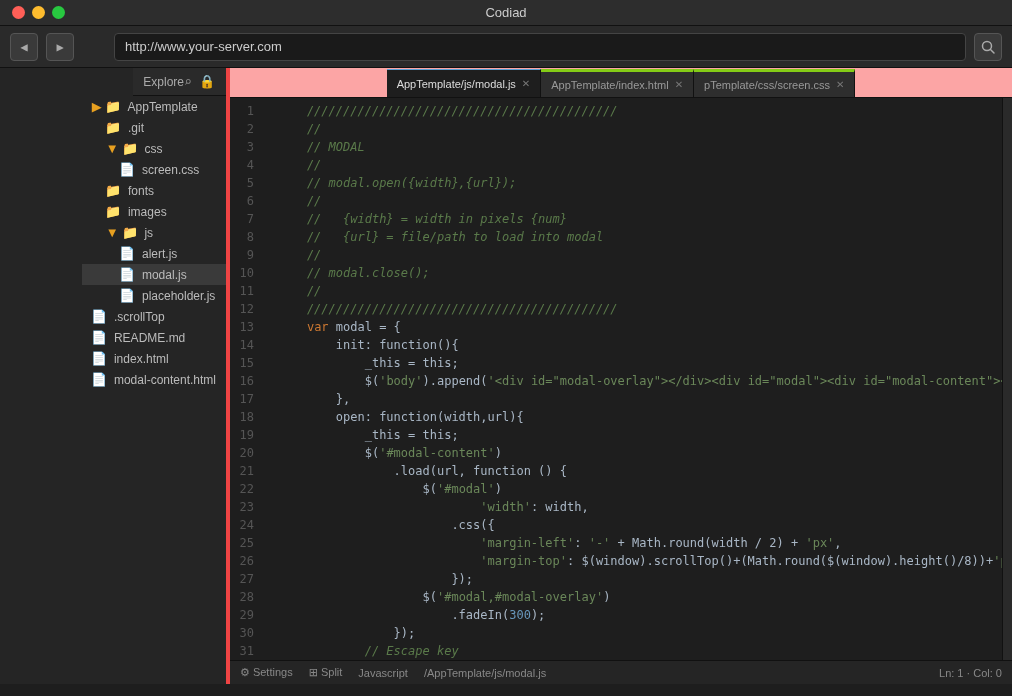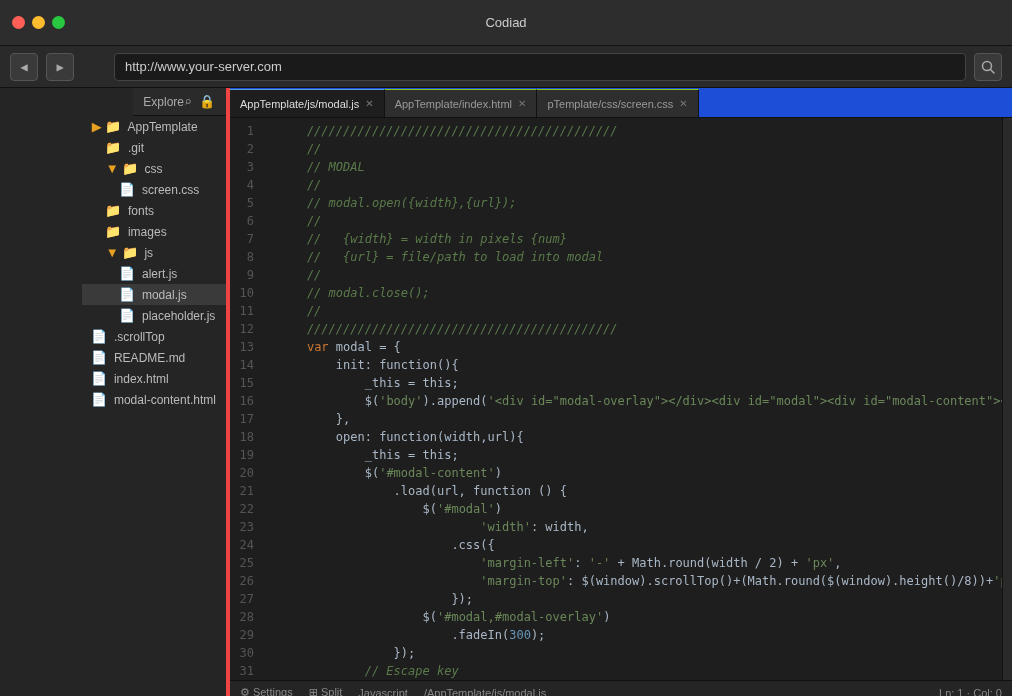--- a/index.html
+++ b/index.html
@@ -8,21 +8,21 @@
       height: 696px;
       background: #1e1e1e;
       font-family: 'Menlo', 'Monaco', 'Consolas', monospace;
       color: #ccc;
       overflow: hidden;
     }
 
     
     #titlebar {
       background: #2d2d2d;
-      height: 46px;
+      height: 26px;
       display: flex;
       align-items: center;
       justify-content: center;
       position: relative;
       border-bottom: 1px solid #111;
     }
     #window-controls {
       position: absolute;
       left: 12px;
       display: flex;
@@ -159,33 +159,34 @@
       flex: 1;
       display: flex;
       flex-direction: column;
       background: #1e1e1e;
       overflow: hidden;
     }
 
     
     #tabs {
       display: flex;
-      background: #1d4ed8;
+      background: #fca5a5;
       border-bottom: 1px solid #111;
       height: 30px;
       align-items: flex-end;
+      justify-content: center;
     }
     .tab {
       display: flex;
       align-items: center;
       padding: 0 10px;
       height: 28px;
       background: #2e2e2e;
       border-right: 1px solid #111;
-      border-top: 1px solid #84cc16;
+      border-top: 3px solid #84cc16;
       font-size: 11px;
       font-family: sans-serif;
       color: #999;
       cursor: pointer;
       gap: 6px;
       white-space: nowrap;
     }
     .tab.active {
       background: #1e1e1e;
       color: #ddd;

